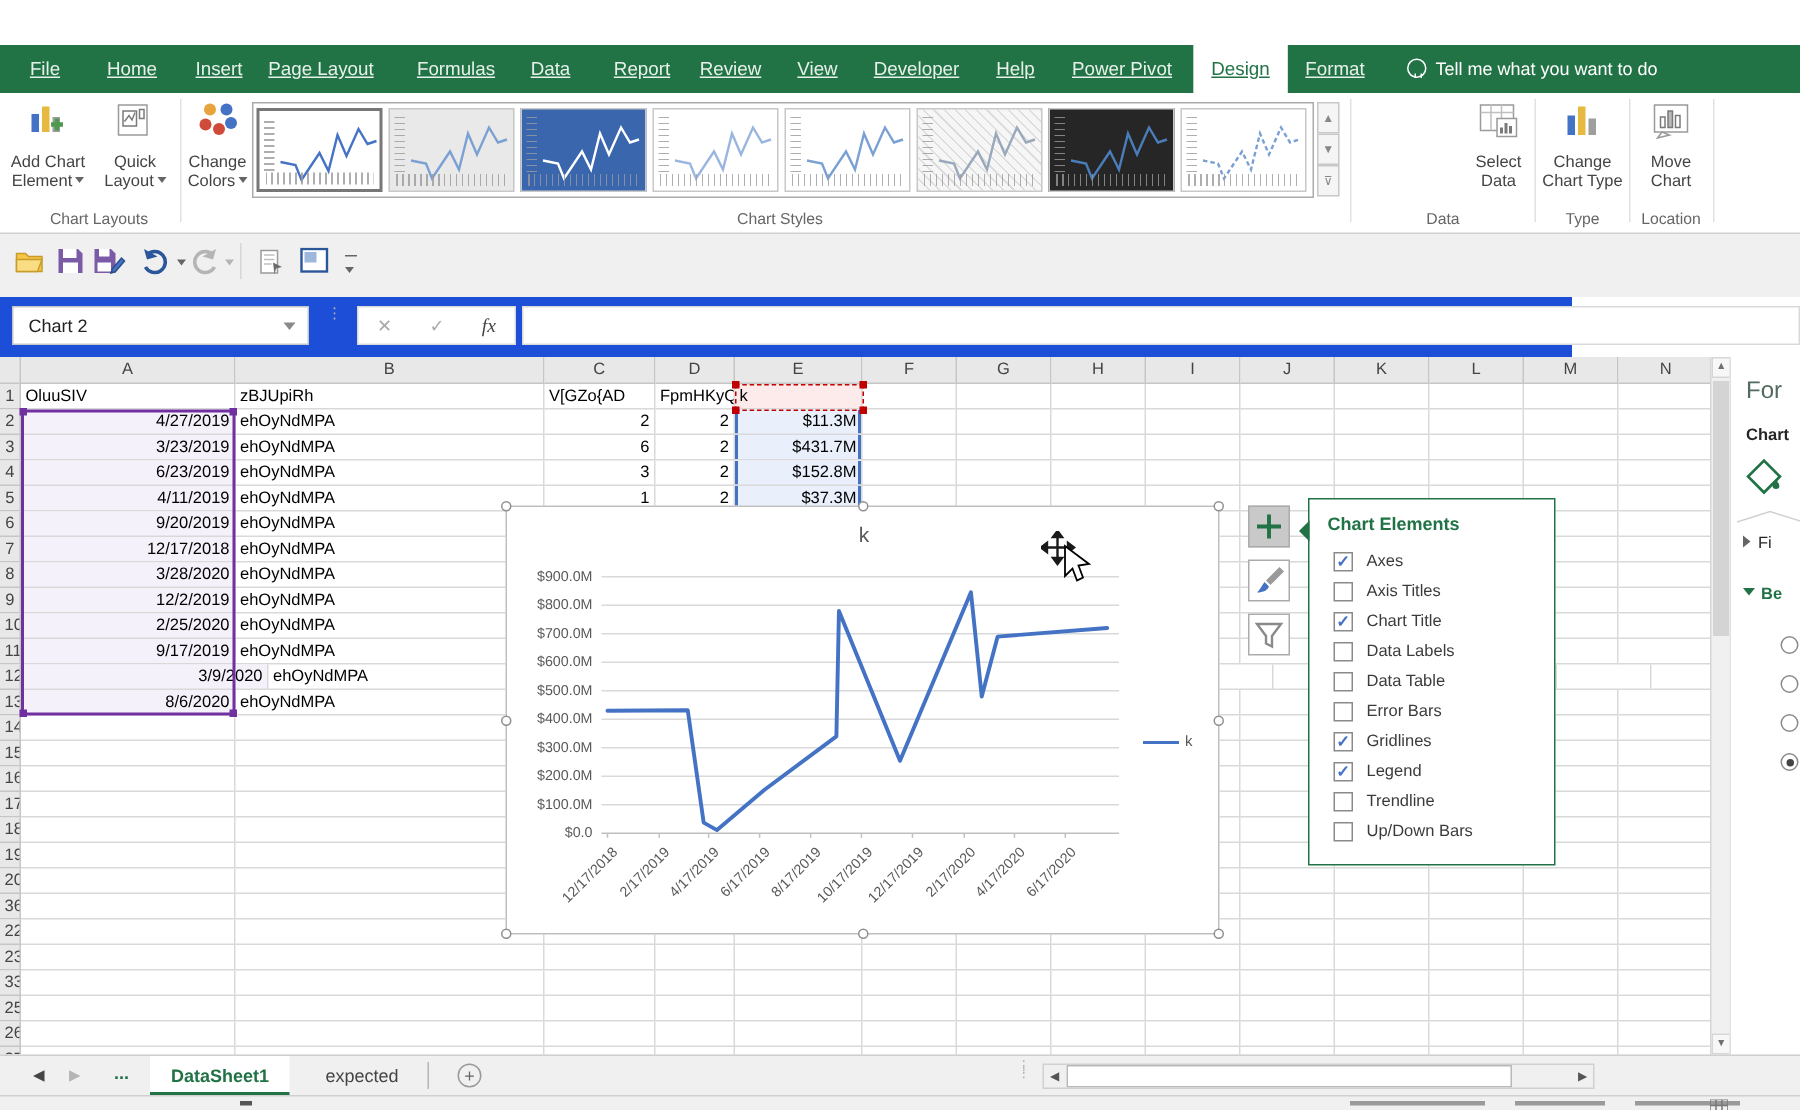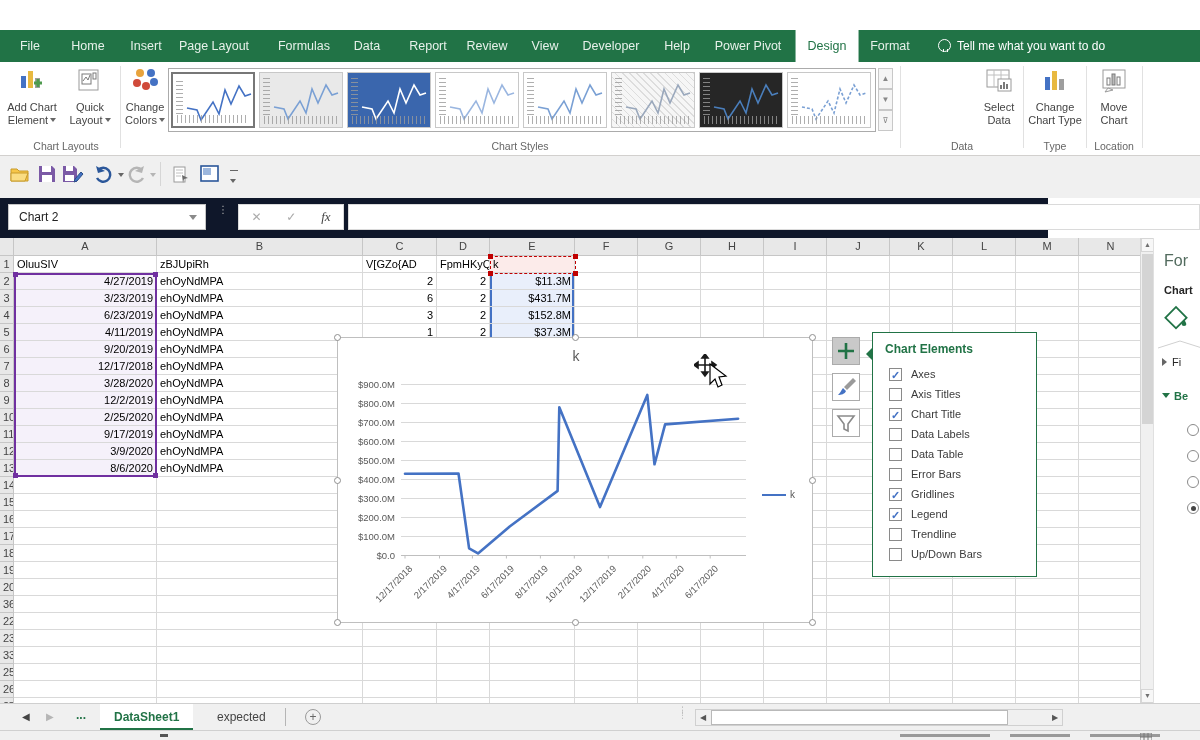--- a/index.html
+++ b/index.html
@@ -9,21 +9,21 @@
 
   
   .titlebar { position:absolute; left:0; top:0; width:1200px; height:30px; background:#217346; }
   .title-text { position:absolute; left:240px; top:8px; width:230px; text-align:center; color:#fff; font-size:12px; }
   .ctx-band { position:absolute; left:793px; top:0; width:132px; height:62px; background:#185c37; }
   .ctx-label { position:absolute; left:793px; top:8px; width:132px; text-align:center; color:#cfe3d7; font-size:11.5px; }
   .corner-badge { position:absolute; right:2px; top:7px; width:16px; height:16px; background:#fff; color:#d83b01; font-size:11px; font-weight:bold; text-align:center; line-height:16px; }
 
   
   .tabbar { position:absolute; left:0; top:30px; width:1200px; height:32px; background:#217346; }
-  .tab { position:absolute; top:0; height:32px; line-height:32px; transform:translateX(-50%); color:#e7f1ea; font-size:12.5px; white-space:nowrap; cursor:default; }
+  .tab { position:absolute; top:0; height:32px; line-height:32px; transform:translateX(-50%); color:#e7f1ea; font-size:12.5px; white-space:nowrap; cursor:default;text-decoration:underline; }
   .tab.active { background:#fff; color:#217346; padding:0 12px; }
   .tellme { position:absolute; left:938px; top:0; height:32px; line-height:32px; color:#fff; font-size:12px; white-space:nowrap; }
   .bulb { display:inline-block; width:13px; height:13px; border:1.2px solid #fff; border-radius:50%; margin-right:6px; vertical-align:-2px; position:relative; }
   .bulb:after { content:""; position:absolute; left:4px; top:9px; width:3px; height:3px; border-left:1.2px solid #fff; border-right:1.2px solid #fff; }
 
   
   .ribbon { position:absolute; left:0; top:62px; width:1200px; height:94px; background:#fff; border-bottom:1px solid #d2d0ce; }
   .rgroup-label { position:absolute; bottom:3px; font-size:10.5px; color:#666; text-align:center; }
   .rsep { position:absolute; top:4px; height:82px; width:1px; background:#e1e1e1; }
   .rbtn { position:absolute; top:4px; text-align:center; font-size:11px; color:#444; line-height:13px; }
@@ -35,21 +35,21 @@
   .thumb .tick-strip { position:absolute; left:4px; right:4px; bottom:3px; height:8px;
       background:repeating-linear-gradient(90deg,#9a9a9a 0 1px,transparent 1px 4px); opacity:.8; }
   .thumb .ytick-strip { position:absolute; left:3px; top:4px; bottom:12px; width:7px;
       background:repeating-linear-gradient(0deg,#9a9a9a 0 1px,transparent 1px 4px); opacity:.8; }
   .gal-scroll { position:absolute; left:878px; top:6px; width:15px; height:64px; }
   .gal-scroll div { height:21px; border:1px solid #c8c8c8; background:#f5f5f5; font-size:8px; color:#888; text-align:center; line-height:19px; }
 
   
   .qatrow { position:absolute; left:0; top:156px; width:1200px; height:42px; background:#f0f0f0; }
   .qat-ic { position:absolute; top:9px; }
-  .frow { position:absolute; left:0; top:198px; width:1048px; height:40px; background:#0f172a; }
+  .frow { position:absolute; left:0; top:198px; width:1048px; height:40px; background:#1d4ed8; }
   .namebox { position:absolute; left:8px; top:6px; width:198px; height:26px; background:#fff; border:1px solid #c6c6c6; font-size:12px; color:#222; line-height:24px; padding-left:10px; }
   .namebox .nb-caret { position:absolute; right:8px; top:10px; width:0; height:0; border-left:4px solid transparent; border-right:4px solid transparent; border-top:5px solid #8a8a8a; }
   .fbtns { position:absolute; left:238px; top:6px; width:106px; height:26px; background:#fff; border:1px solid #dadada; display:flex; align-items:center; justify-content:space-around; }
   .fbtns span { font-size:12px; color:#aaa; }
   .fbtns .fx { color:#444; font-style:italic; font-family:"Liberation Serif", serif; font-size:13px; }
   .finput { position:absolute; left:348px; top:6px; width:852px; height:26px; background:#fff; border:1px solid #dadada; }
   .vdots { position:absolute; left:218px; top:9px; width:3px; height:20px; color:#b0b0b0; font-size:10px; line-height:5px; }
 
   
   .grid { position:absolute; left:0; top:238px; width:1140px; height:465px; background:#fff; overflow:hidden; }
@@ -489,21 +489,21 @@
         <div class="g-cell" style="width: 63px; height: 17px;"></div>
         <div class="g-cell" style="width: 63px; height: 17px;"></div>
         <div class="g-cell" style="width: 63px; height: 17px;"></div>
         <div class="g-cell" style="width: 63px; height: 17px;"></div>
         <div class="g-cell" style="width: 63px; height: 17px;"></div>
         <div class="g-cell" style="width: 63px; height: 17px;"></div>
         <div class="g-cell" style="width: 64px; height: 17px;"></div>
       </div>
       <div class="g-row">
         <div class="g-cell g-h al-c" style="width: 14px; height: 17px;">12</div>
-        <div class="g-cell al-r a-fill" style="width: 143px; height: 17px;">3/9/2020</div>
+        <div class="g-cell al-r a-fill" style="width: 165px; height: 17px;">3/9/2020</div>
         <div class="g-cell" style="width: 206px; height: 17px;">ehOyNdMPA</div>
         <div class="g-cell" style="width: 74px; height: 17px;"></div>
         <div class="g-cell" style="width: 53px; height: 17px;"></div>
         <div class="g-cell" style="width: 85px; height: 17px;"></div>
         <div class="g-cell" style="width: 63px; height: 17px;"></div>
         <div class="g-cell" style="width: 63px; height: 17px;"></div>
         <div class="g-cell" style="width: 63px; height: 17px;"></div>
         <div class="g-cell" style="width: 63px; height: 17px;"></div>
         <div class="g-cell" style="width: 63px; height: 17px;"></div>
         <div class="g-cell" style="width: 63px; height: 17px;"></div>

